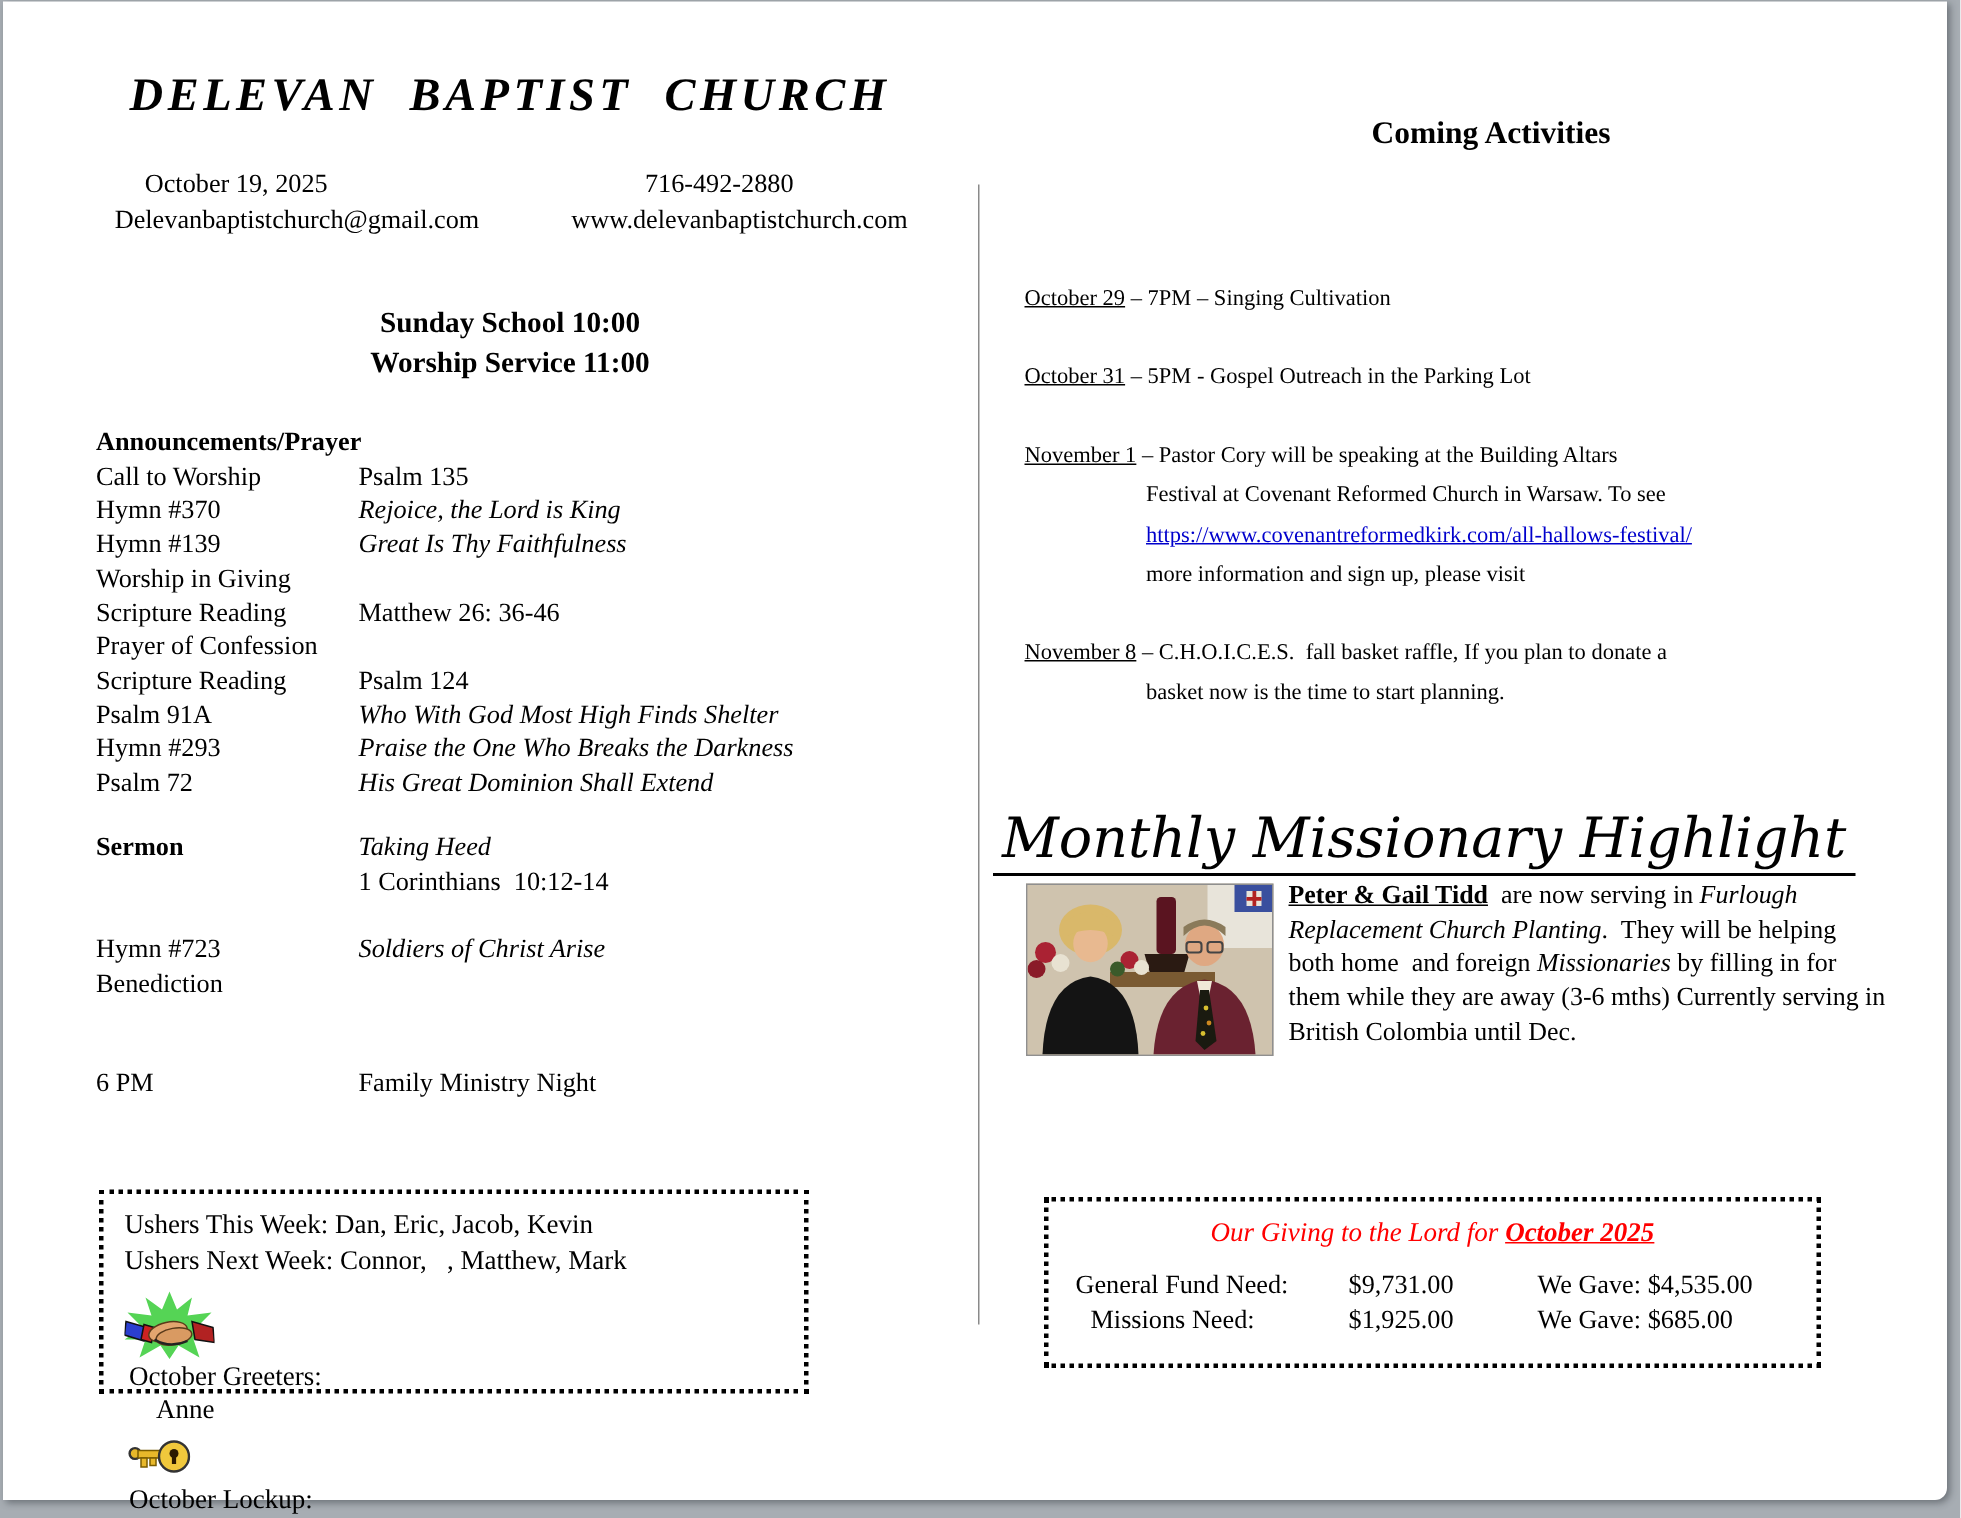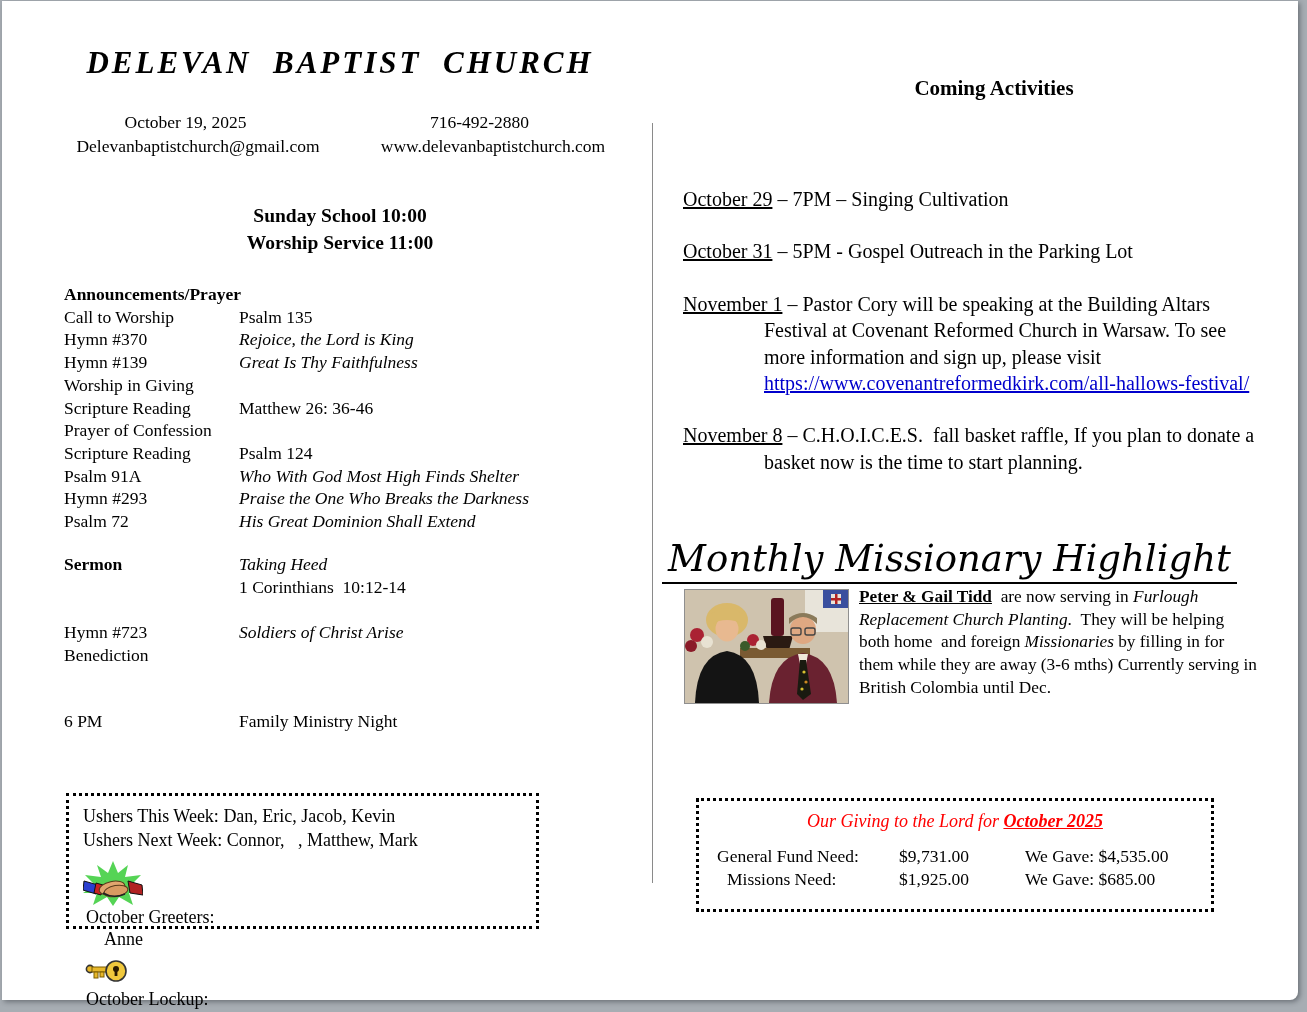--- a/index.html
+++ b/index.html
@@ -4,21 +4,21 @@
 <style>
   html,body{margin:0;padding:0;background:#ffffff;}
   .viewport{position:relative;width:1307px;height:1012px;background:#a7adb3;overflow:hidden;
             font-family:"Liberation Serif","DejaVu Serif",serif;color:#000;}
   .page{position:absolute;left:2px;top:1px;right:9px;bottom:12px;background:#ffffff;
         border-radius:0 0 8px 0;box-shadow:2px 2px 5px rgba(40,45,50,.45);}
   
   .church-name{position:absolute;left:58px;top:44px;width:560px;text-align:center;
                font-size:31px;font-weight:bold;font-style:italic;letter-spacing:3px;white-space:nowrap;}
   .contact{position:absolute;font-size:17.5px;text-align:center;white-space:nowrap;}
-  .c-date{left:76px;top:111px;width:215px;}
+  .c-date{left:48px;top:111px;width:215px;}
   .c-phone{left:355px;top:111px;width:245px;}
   .c-email{left:40px;top:135px;width:312px;}
   .c-web{left:348px;top:135px;width:286px;}
   .times{position:absolute;left:58px;top:201px;width:560px;text-align:center;
          font-weight:bold;font-size:19.5px;line-height:27px;}
   .service{position:absolute;left:62px;top:282px;font-size:17.5px;line-height:22.7px;white-space:nowrap;}
   .srow .lab{display:inline-block;width:175px;}
   .lab-b{font-weight:bold;}
   .it{font-style:italic;}
   .b{font-weight:normal;}
@@ -34,21 +34,21 @@
   .greet-row{display:flex;align-items:flex-start;margin-top:8px;flex-direction:column;}
   .greet-col{margin-left:3px;white-space:nowrap;}
   .greet-name{padding-left:18px;line-height:22px;}
   .greet-label{line-height:22px;}
   .key-wrap{margin-top:4px;margin-left:2px;}
   
   .divider{position:absolute;left:650px;top:122px;width:1px;height:760px;background:#8a8a8a;}
   
   .activities-title{position:absolute;left:672px;top:75px;width:640px;text-align:center;
                     font-family:Liberation Serif, serif;font-weight:bold;font-size:21px;}
-  .activities{position:absolute;left:681px;top:185px;width:585px;font-size:20px;line-height:26.4px;}
+  .activities{position:absolute;left:681px;top:185px;width:585px;font-size:15px;line-height:26.4px;}
   .act{margin-bottom:26px;}
   .cont{padding-left:81px;}
   .date{text-decoration:underline;}
   .link{color:#0000CC;text-decoration:underline;cursor:pointer;}
   .mi-title{position:absolute;left:660px;top:536px;width:580px;
             font-size:37px;font-style:italic;font-family:"DejaVu Serif",serif;}
   .mi-title span{border-bottom:2px solid #000;padding:0 6px 2px 6px;}
   .photo{position:absolute;left:682px;top:588px;width:163px;height:113px;border:1px solid #8f8f8f;background:#cfc3ae;}
   .mi-text{position:absolute;left:857px;top:585px;width:399px;font-size:17.3px;line-height:22.7px;}
   .mi-name{font-weight:bold;text-decoration:underline;}
@@ -150,22 +150,22 @@
     <div class="activities">
       <div class="act">
         <span class="date">October 29</span><span> – 7PM – Singing Cultivation</span>
       </div>
       <div class="act">
         <span class="date">October 31</span><span> – 5PM - Gospel Outreach in the Parking Lot</span>
       </div>
       <div class="act">
         <div><span class="date">November 1</span><span> – Pastor Cory will be speaking at the Building Altars</span></div>
         <div class="cont">Festival at Covenant Reformed Church in Warsaw. To see</div>
+        <div class="cont"><a class="link">https://www.covenantreformedkirk.com/all-hallows-festival/</a></div>
         <div class="cont">more information and sign up, please visit</div>
-        <div class="cont"><a class="link">https://www.covenantreformedkirk.com/all-hallows-festival/</a></div>
       </div>
       <div class="act">
         <div><span class="date">November 8</span><span> – C.H.O.I.C.E.S. &nbsp;fall basket raffle, If you plan to donate a</span></div>
         <div class="cont">basket now is the time to start planning.</div>
       </div>
     </div>
 
     <div class="mi-title"><span>Monthly Missionary Highlight</span></div>
 
     <div class="photo">

